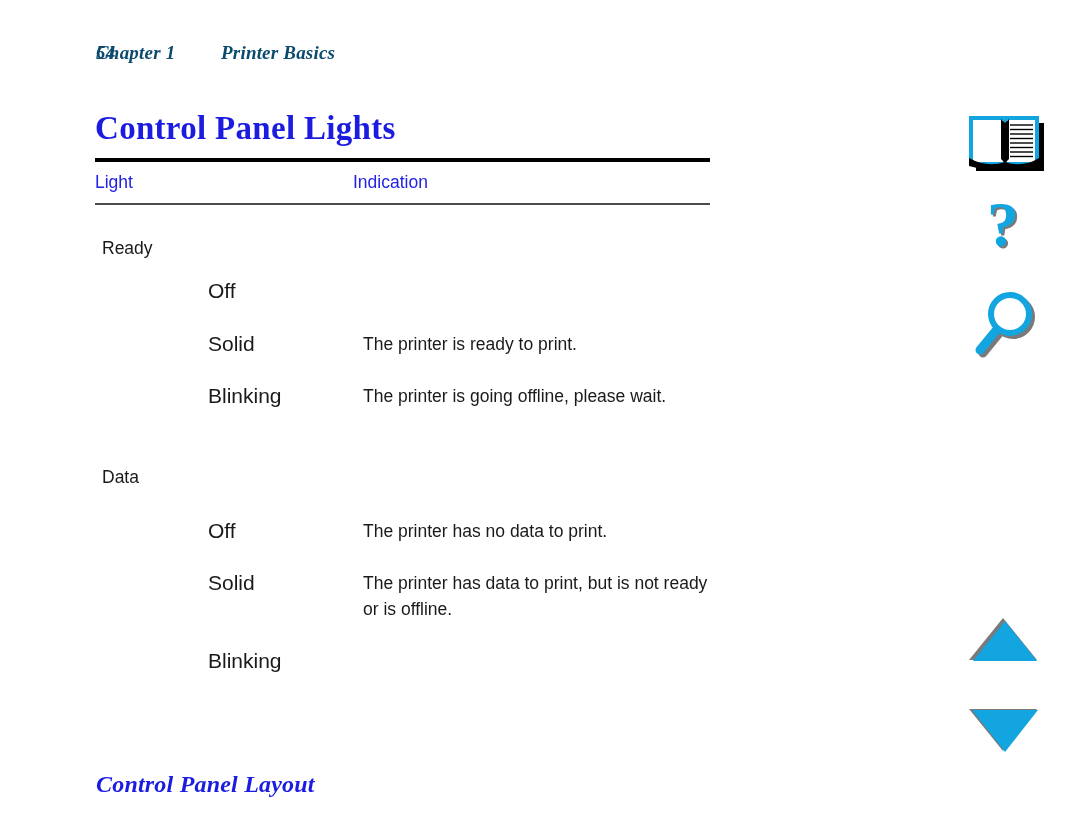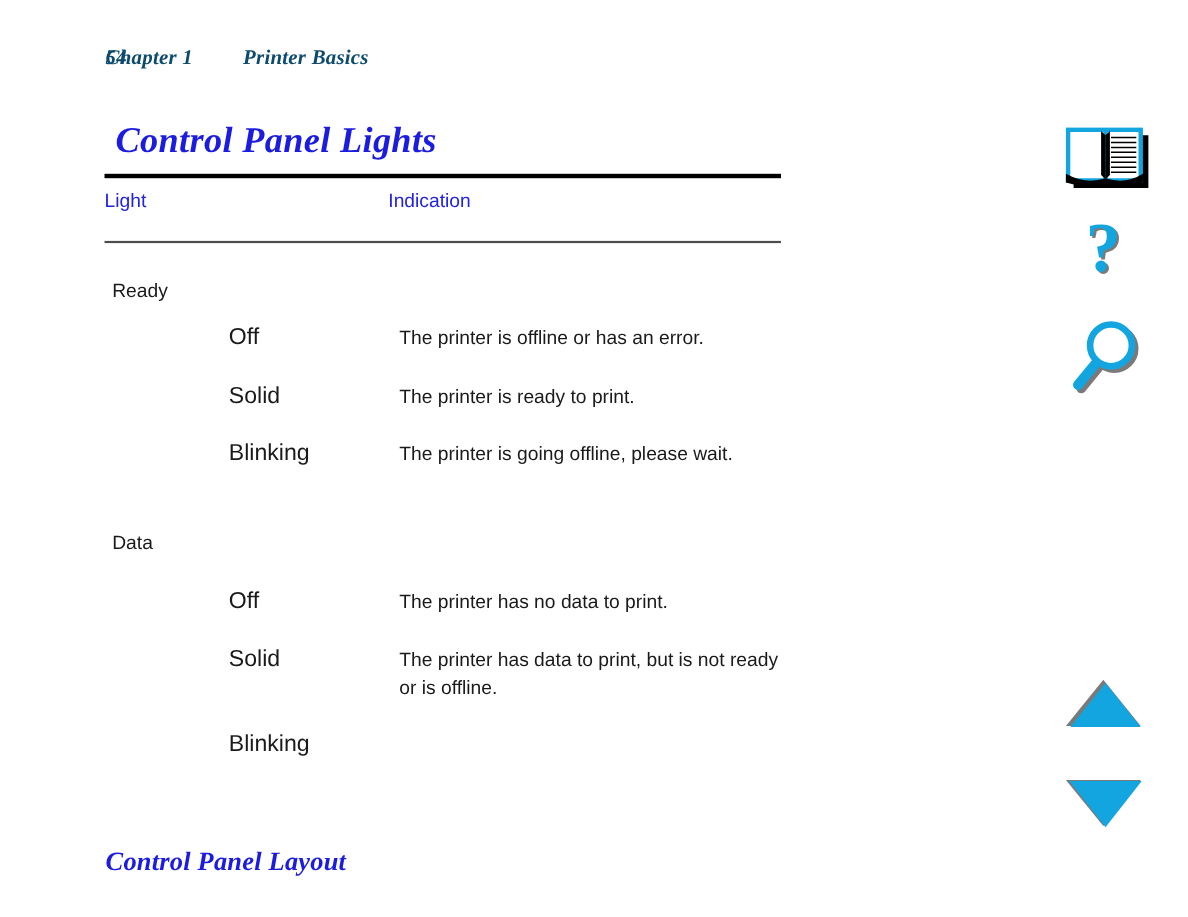--- a/index.html
+++ b/index.html
@@ -37,25 +37,24 @@
     white-space: nowrap;
     letter-spacing: 0.2px;
   }
   .hdr-chapter { left: 0; }
   .hdr-title   { left: 125px; font-style: italic; }
   .hdr-pageno  { left: 0; width: 888px; }
 
   
   .doc-title {
     position: absolute;
-    left: 105px;
+    left: 95px;
     top: 88px;
     font-family: "Liberation Serif", serif;
     font-weight: bold;
-    font-style: italic;
     font-size: 33px;
     color: #1c1ce0;
     white-space: nowrap;
     letter-spacing: 0.3px;
   }
 
   
   .table-block {
     position: absolute;
     left: 95px;
@@ -67,21 +66,21 @@
     background: #000000;
     width: 100%;
   }
   .rule-thin {
     height: 2px;
     background: #4d4d4d;
     width: 100%;
   }
   .thead {
     position: relative;
-    height: 57px;
+    height: 41px;
   }
   .th {
     position: absolute;
     top: 10px;
     font-size: 17.5px;
     color: #2222e4;
     white-space: nowrap;
   }
   .th-light      { left: 0px; }
   .th-indication { left: 258px; }
@@ -163,21 +162,20 @@
   <div class="thead">
     <span class="th th-light">Light</span>
     <span class="th th-indication">Indication</span>
   </div>
 
   <div class="rule-thin"></div>
 
   <div class="tbody" id="table-body" style="height: 496.5px;">
       <span class="group-label" style="top: 22px; margin-top: 11px;">Ready</span>
       <span class="state" style="top: 74px;">Off</span>
-      <div class="descr" style="top: 74px;">The printer is offline or has an error.</div>
       <span class="state" style="top: 126.5px;">Solid</span>
       <div class="descr" style="top: 126.5px;">The printer is ready to print.</div>
       <span class="state" style="top: 179px;">Blinking</span>
       <div class="descr" style="top: 179px;">The printer is going offline, please wait.</div>
       <span class="group-label" style="top: 261.5px;">Data</span>
       <span class="state" style="top: 313.5px;">Off</span>
       <div class="descr" style="top: 313.5px;">The printer has no data to print.</div>
       <span class="state" style="top: 366px;">Solid</span>
       <div class="descr" style="top: 366px;">The printer has data to print, but is not ready or is offline.</div>
       <span class="state" style="top: 444px;">Blinking</span>

